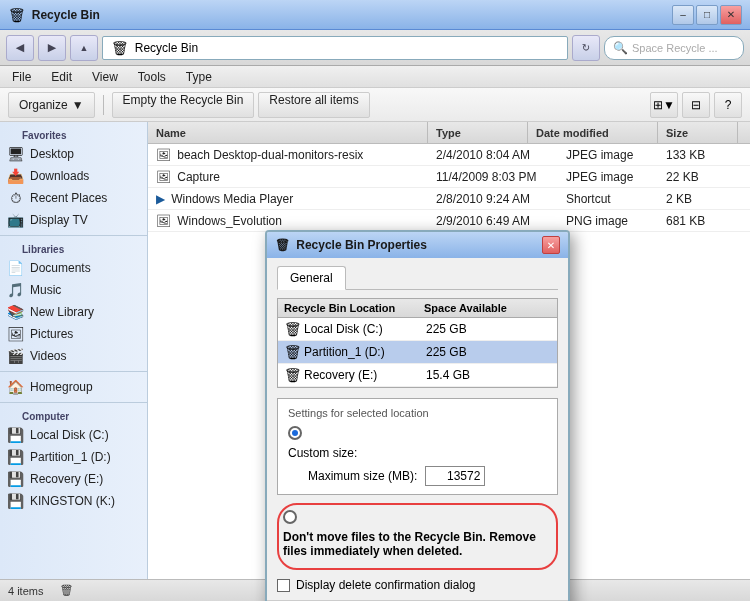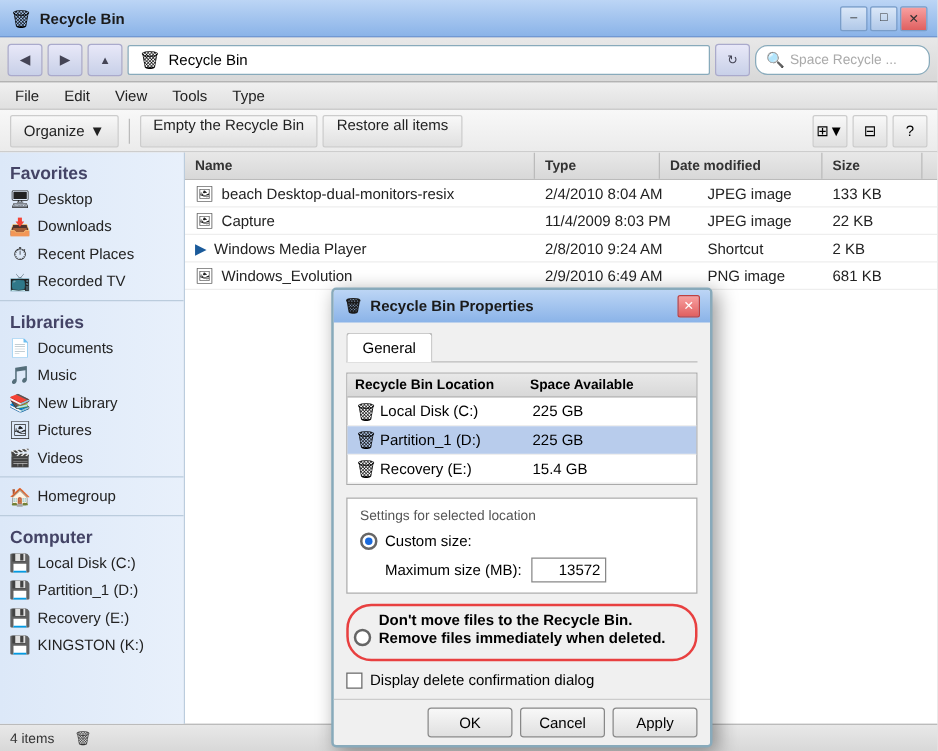--- a/index.html
+++ b/index.html
@@ -94,21 +94,21 @@
     
     .sidebar {
       width: 148px;
       background: linear-gradient(to right, #dce8f8, #e8f0fb);
       border-right: 1px solid #bcd;
       overflow-y: auto;
       padding: 4px 0;
     }
     .sidebar-section { margin-bottom: 4px; }
     .sidebar-group-label {
-      font-size: 14px; font-weight: bold; color: #446; padding: 4px 8px 2px;
+      font-size: 10px; font-weight: bold; color: #446; padding: 4px 22px 2px;
     }
     .sidebar-item {
       display: flex; align-items: center; gap: 6px;
       padding: 3px 8px; cursor: pointer; color: #222; font-size: 12px;
     }
     .sidebar-icon { width: 16px; height: 16px; display: inline-flex; align-items: center; justify-content: center; font-size: 14px; }
     .sidebar-divider { height: 1px; background: #bcd; margin: 4px 0; }
 
     
     .file-list { flex: 1; overflow: auto; }
@@ -191,21 +191,21 @@
     .loc-col-space { padding: 3px 6px; }
     .location-row { display: flex; align-items: center; padding: 3px 6px; border-bottom: 1px solid #eee; font-size: 12px; }
     .location-row.selected { background: #b8ccec; }
     .loc-icon { width: 16px; margin-right: 4px; font-size: 14px; }
     .loc-name { width: 122px; }
     .loc-space { }
 
     
     .settings-group { border: 1px solid #aaa; padding: 8px 10px; margin-bottom: 8px; background: white; }
     .settings-title { font-size: 11px; color: #555; margin-bottom: 6px; }
-    .radio-row { display: flex; align-items: flex-end; gap: 6px; margin-bottom: 6px; }
+    .radio-row { display: flex; align-items: flex-start; gap: 6px; margin-bottom: 6px; flex-direction: column; }
     .radio-btn { width: 14px; height: 14px; border-radius: 50%; border: 2px solid #666; background: white; position: relative; flex-shrink: 0; margin-top: 1px; }
     .radio-btn.selected::after { content: ''; width: 6px; height: 6px; background: #1a6adc; border-radius: 50%; position: absolute; top: 2px; left: 2px; }
     .radio-label { font-size: 12px; }
     .input-row { display: flex; align-items: center; gap: 8px; margin-left: 20px; }
     .input-label { font-size: 12px; }
     .size-input { width: 60px; height: 20px; border: 1px solid #888; padding: 0 4px; font-size: 12px; text-align: right; }
 
     
     .dont-move-container {
       border: 2px solid #e84040;
@@ -305,21 +305,21 @@
       <div class="sidebar-item">
         <span class="sidebar-icon">📥</span>
         <span>Downloads</span>
       </div>
       <div class="sidebar-item">
         <span class="sidebar-icon">⏱</span>
         <span>Recent Places</span>
       </div>
       <div class="sidebar-item">
         <span class="sidebar-icon">📺</span>
-        <span>Recorded TV</span>
+        <span>Display TV</span>
       </div>
     </div>
     <div class="sidebar-divider"></div>
     <div class="sidebar-section">
       <div class="sidebar-group-label">Libraries</div>
       <div class="sidebar-item">
         <span class="sidebar-icon">📄</span>
         <span>Documents</span>
       </div>
       <div class="sidebar-item">

